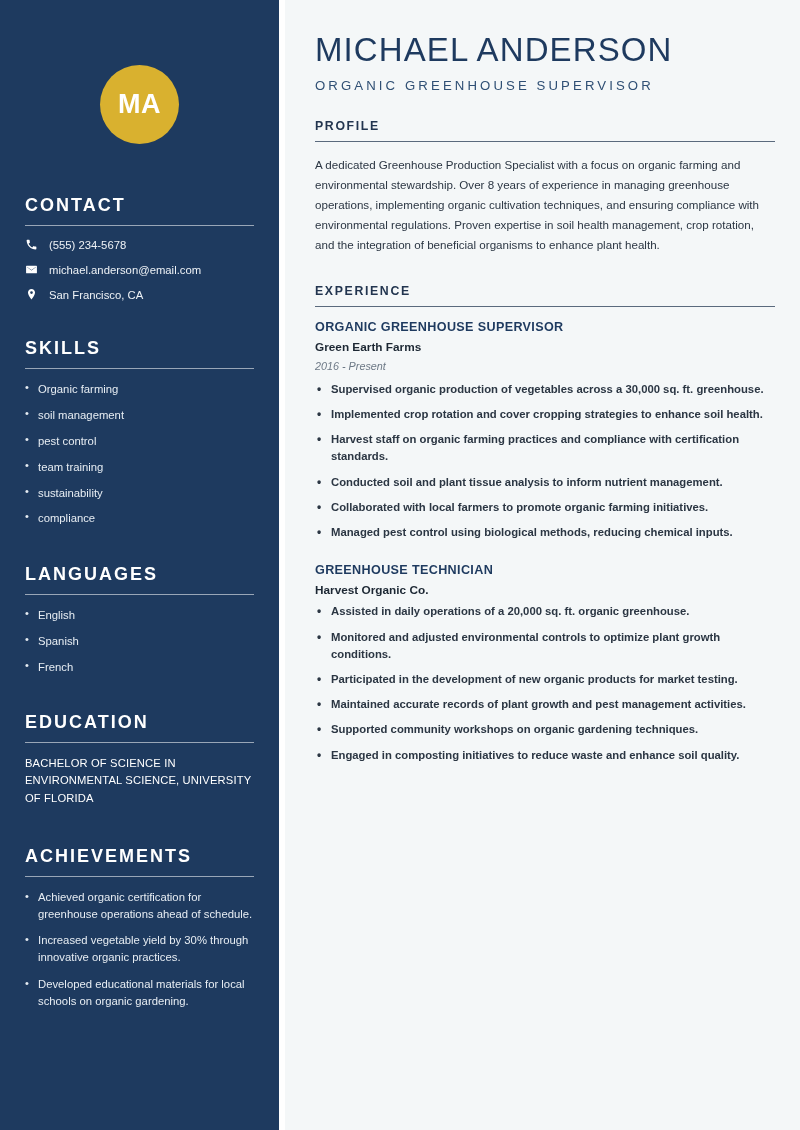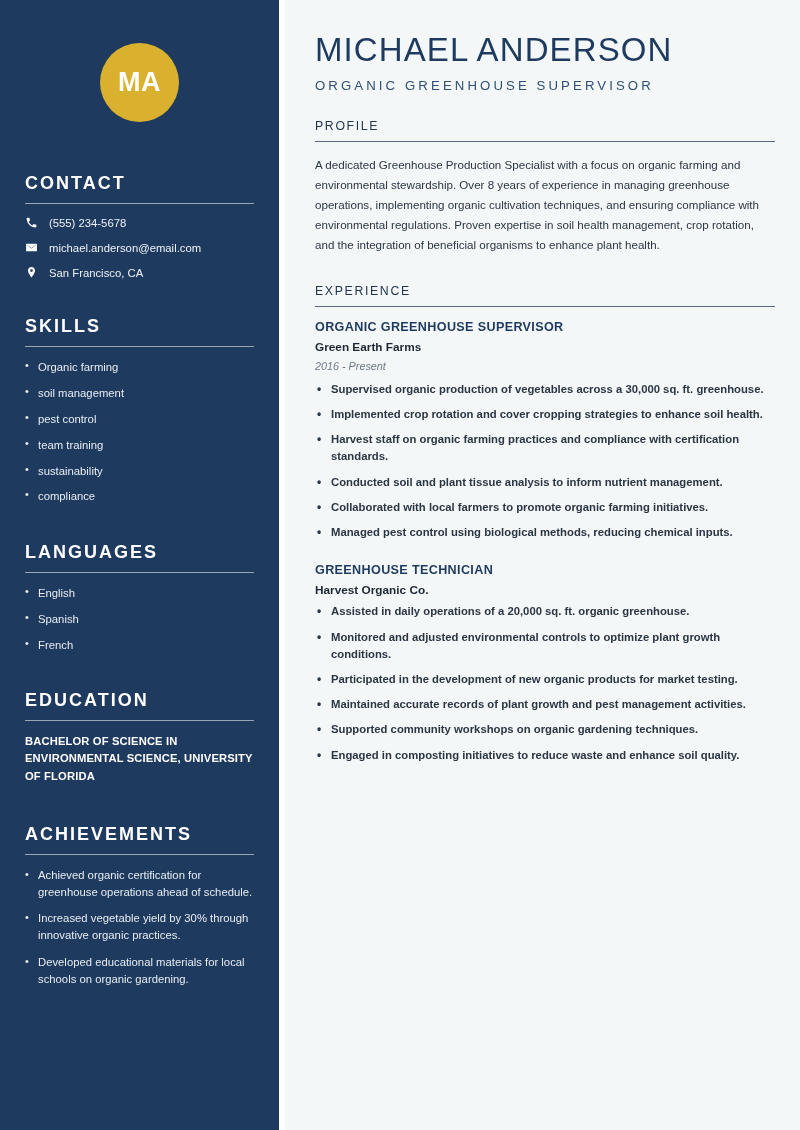--- a/index.html
+++ b/index.html
@@ -30,21 +30,21 @@
     height: 1130px;
     background: #1e3a5f;
     color: #ffffff;
     padding: 0 25px;
     position: relative;
   }
 
   .avatar-wrap {
     display: flex;
     justify-content: center;
-    padding-top: 43px;
+    padding-top: 65px;
     text-align: center;
   }
 
   .avatar {
     width: 79px;
     height: 79px;
     border-radius: 50%;
     background: #d9b12f;
     display: flex;
     align-items: center;
@@ -118,21 +118,21 @@
     font-size: 11px;
   }
 
   #skills-section { margin-top: 37px; }
   #languages-section { margin-top: 37px; }
   #education-section { margin-top: 37px; }
   #achievements-section { margin-top: 39px; }
 
   .edu-entry {
     font-size: 11.2px;
-    font-weight: bold;
+    font-weight: normal;
     line-height: 1.55;
     letter-spacing: 0.15px;
     color: #ffffff;
     text-transform: uppercase;
   }
 
   #achievements-section .side-list li {
     line-height: 1.48;
     margin-bottom: 10px;
   }
@@ -166,21 +166,21 @@
     font-size: 13.2px;
     color: #2f4f74;
     letter-spacing: 3.1px;
     text-transform: uppercase;
   }
 
   .main-section { margin-top: 26px; }
 
   .main-heading {
     font-size: 12.3px;
-    font-weight: normal;
+    font-weight: bold;
     color: #22354f;
     letter-spacing: 1.65px;
     text-transform: uppercase;
     padding-bottom: 8px;
   }
 
   .main-rule {
     height: 1px;
     background: #5a6a7d;
     width: 100%;

